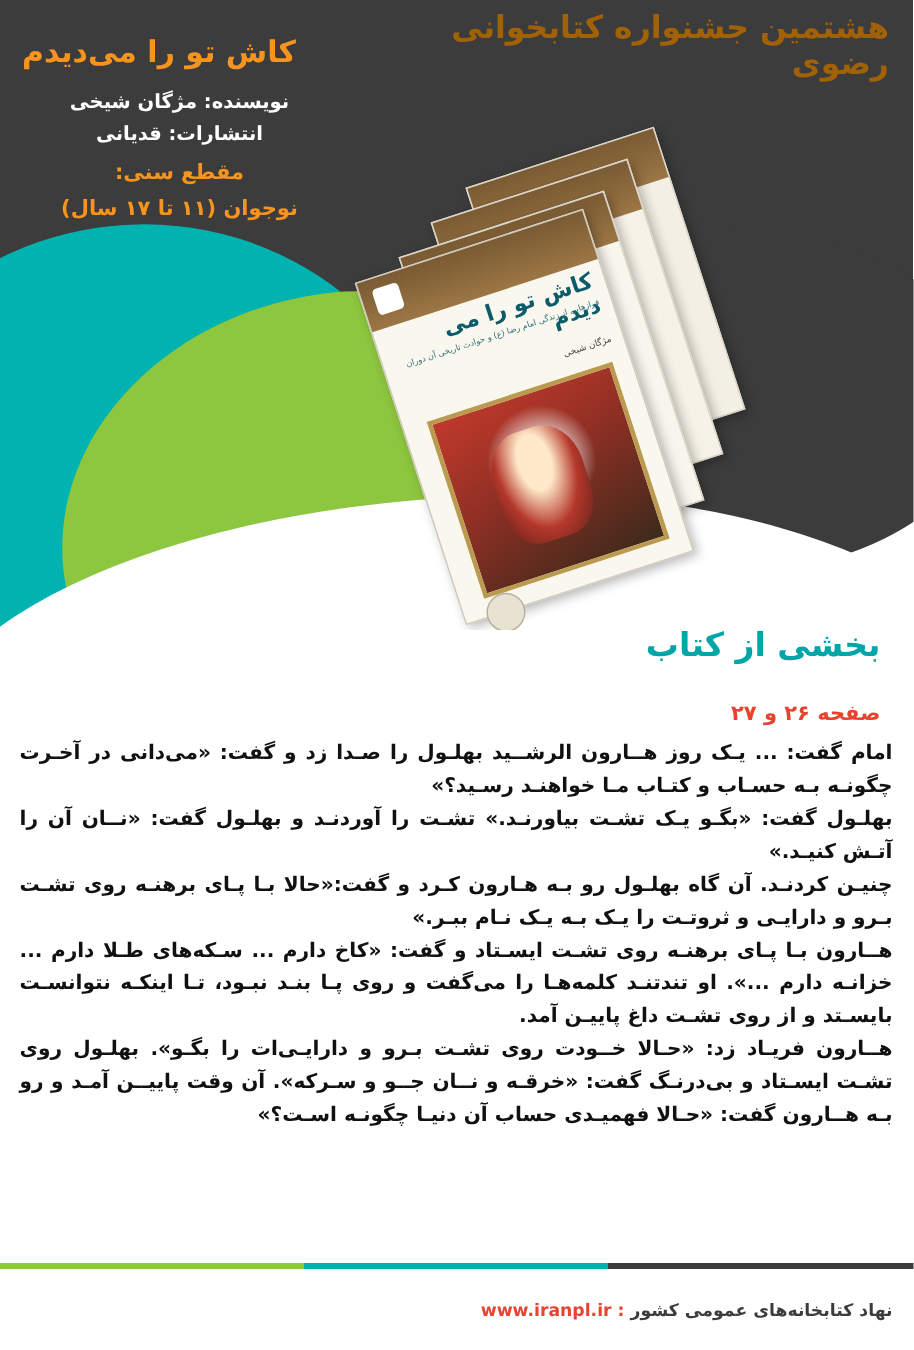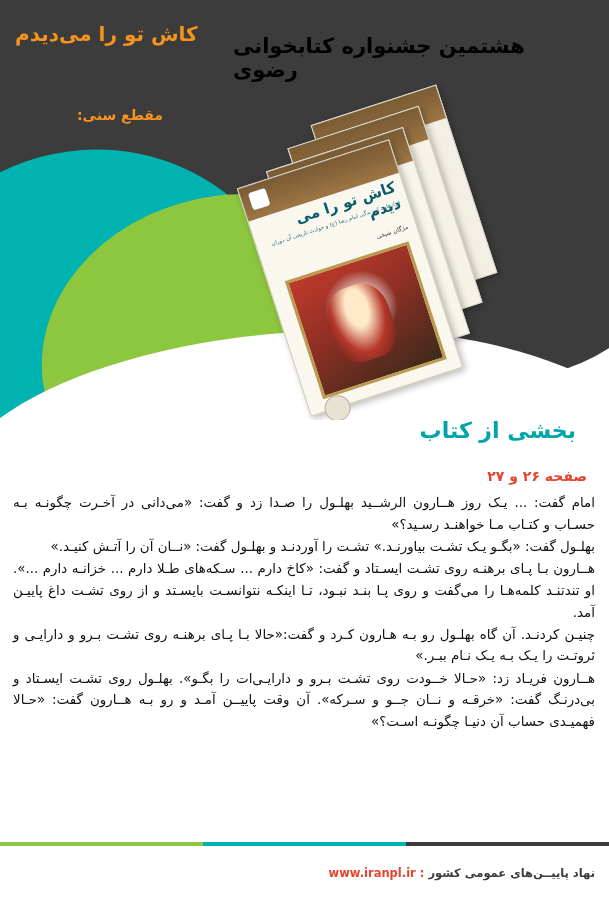--- a/index.html
+++ b/index.html
@@ -33,22 +33,22 @@
     position:absolute;left:40px;top:196px;width:360px;height:300px;
     background:#8dc63f;border-radius:55% 45% 50% 50%/55% 60% 40% 45%;
     transform:rotate(-6deg);
   }
   .hdr-white-curve{
     position:absolute;left:-60px;top:330px;width:760px;height:260px;
     background:#ffffff;border-radius:55% 45% 0 0/70% 70% 0 0;
   }
 
   .festival-title{
-    position:absolute;right:16px;top:34px;width:360px;
-    color:#000000;font-size:21px;font-weight:bold;text-align:left;
+    position:absolute;right:16px;top:6px;width:360px;
+    color:#a16207;font-size:21px;font-weight:bold;text-align:right;
     letter-spacing:0;direction:rtl;
   }
   .book-title{
     position:absolute;right:384px;top:22px;width:210px;
     color:#f7941e;font-size:20px;font-weight:bold;text-align:left;direction:rtl;
   }
   .meta{
     position:absolute;right:384px;top:58px;width:210px;
     color:#ffffff;font-size:13px;font-weight:bold;text-align:center;
     line-height:1.65;direction:rtl;
@@ -104,31 +104,31 @@
     background:radial-gradient(ellipse at 50% 30%,#ffe9c9 0 25%,#b5372b 60%,#5a2019 100%);
     border-radius:40% 40% 35% 35%;
   }
   .cover-seal{
     position:absolute;left:14px;top:226px;width:24px;height:24px;border-radius:50%;
     background:#e8e2d2;border:1px solid #b9b0a0;
   }
 
   
   .section-title{
-    position:absolute;right:33px;top:418px;width:560px;text-align:right;
+    position:absolute;right:22px;top:418px;width:560px;text-align:right;
     color:#00a5a8;font-size:22px;font-weight:bold;direction:rtl;
   }
   .page-num{
     position:absolute;right:22px;top:468px;width:560px;text-align:right;
     color:#e8432e;font-size:14px;font-weight:bold;direction:rtl;
   }
   .body-text{
     position:absolute;right:14px;top:492px;width:582px;
     text-align:justify;direction:rtl;color:#111111;
-    font-size:13.4px;line-height:1.62;font-weight:normal;
+    font-size:13.4px;line-height:1.62;font-weight:bold;
   }
   .body-text p{margin:0 0 0.5px 0;}
 
   
   .footer{
     position:absolute;left:0;bottom:0;width:609px;height:58px;background:#ffffff;
   }
   .footer-rule{
     position:absolute;left:0;top:0;width:609px;height:4px;
     background:linear-gradient(90deg,#8dc63f 0 33.3%,#00b3b0 33.3% 66.6%,#3c3c3c 66.6% 100%);
@@ -145,22 +145,27 @@
 <body>
 
 <div class="header">
   <div class="hdr-dark"></div>
   <div class="hdr-teal"></div>
   <div class="hdr-green"></div>
   <div class="hdr-white-curve"></div>
 
   <div class="festival-title">هشتمین جشنواره کتابخوانی رضوی</div>
   <div class="book-title">کاش تو را می‌دیدم</div>
+  <div class="meta">
+    <div>نویسنده: مژگان شیخی</div>
+    <div>انتشارات: قدیانی</div>
+  </div>
   <div class="meta-age">
     <div>مقطع سنی:</div>
+    <div>نوجوان (۱۱ تا ۱۷ سال)</div>
   </div>
 
   <div class="books">
     <div class="bk bk3">
         <div class="bk-top"></div>
       </div>
     <div class="bk bk2">
         <div class="bk-top"></div>
       </div>
     <div class="bk bk1">
@@ -179,26 +184,26 @@
     </div>
   </div>
 </div>
 
 <div class="section-title">بخشی از کتاب</div>
 <div class="page-num">صفحه ۲۶ و ۲۷</div>
 
 <div class="body-text">
   <p>امام گفت: ... یـک روز هــارون الرشــید بهلـول را صـدا زد و گفت: «می‌دانی در آخـرت چگونـه بـه حسـاب و کتـاب مـا خواهنـد رسـید؟»</p>
   <p>بهلـول گفت: «بگـو یـک تشـت بیاورنـد.» تشـت را آوردنـد و بهلـول گفت: «نــان آن را آتـش کنیـد.»</p>
+  <p>چنیـن کردنـد. آن گاه بهلـول رو بـه هـارون کـرد و گفت:«حالا بـا پـای برهنـه روی تشـت بـرو و دارایـی و ثروتـت را یـک بـه یـک نـام ببـر.»</p>
   <p>هــارون بـا پـای برهنـه روی تشـت ایسـتاد و گفت: «کاخ دارم ... سـکه‌های طـلا دارم ... خزانـه دارم ...». او تندتنـد کلمه‌هـا را می‌گفت و روی پـا بنـد نبـود، تـا اینکـه نتوانسـت بایسـتد و از روی تشـت داغ پاییـن آمد.</p>
-  <p>چنیـن کردنـد. آن گاه بهلـول رو بـه هـارون کـرد و گفت:«حالا بـا پـای برهنـه روی تشـت بـرو و دارایـی و ثروتـت را یـک بـه یـک نـام ببـر.»</p>
   <p>هــارون فریـاد زد: «حـالا خــودت روی تشـت بـرو و دارایـی‌ات را بگـو». بهلـول روی تشـت ایسـتاد و بی‌درنـگ گفت: «خرقـه و نــان جــو و سـرکه». آن وقت پاییــن آمـد و رو بـه هــارون گفت: «حـالا فهمیـدی حساب آن دنیـا چگونـه اسـت؟»</p>
 </div>
 
 <div class="footer">
   <div class="footer-rule"></div>
   <div class="foot-row">
     <div class="foot-item">
-      <span>نهاد پاییــن‌های عمومی کشور</span>
+      <span>نهاد کتابخانه‌های عمومی کشور</span>
       <span class="foot-link">: www.iranpl.ir</span>
     </div>
   </div>
 </div>
 
 </body></html>

